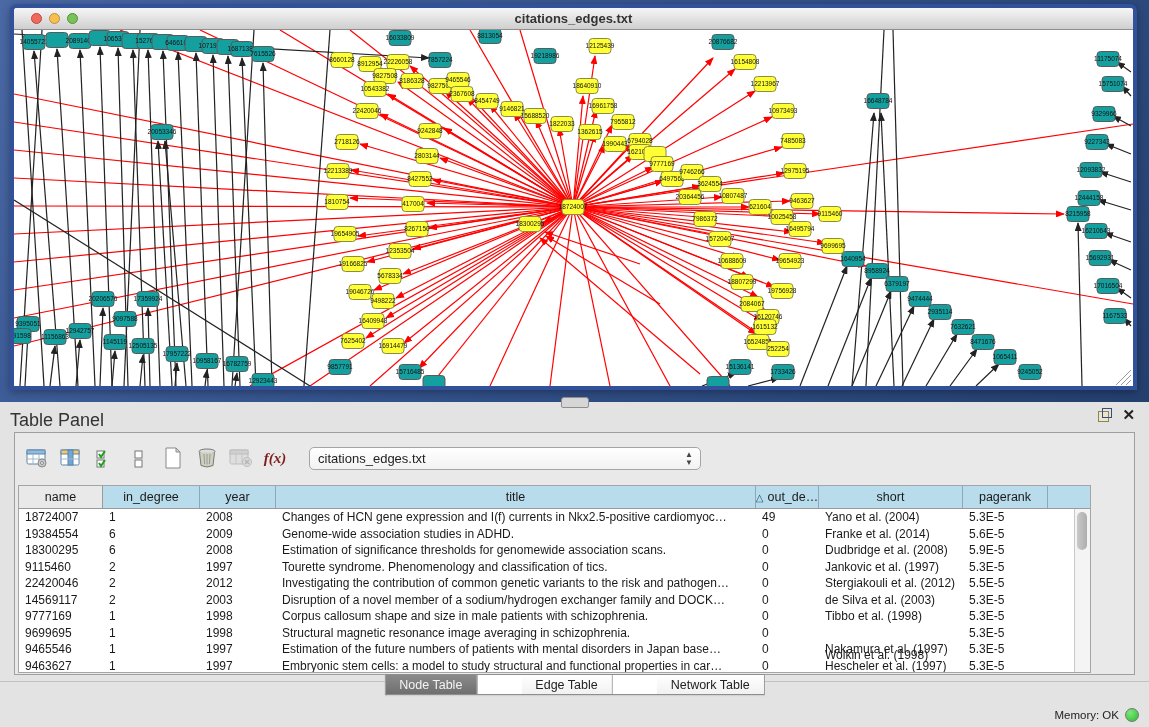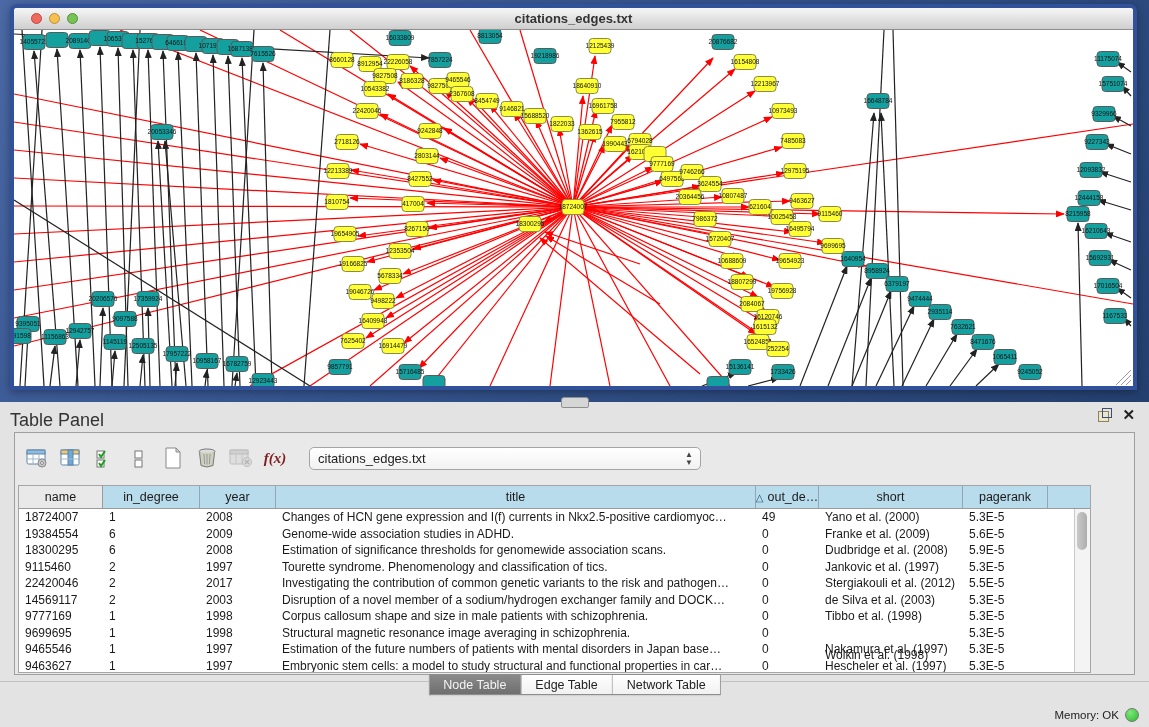--- a/index.html
+++ b/index.html
@@ -41,21 +41,21 @@
   .thead{display:flex;height:22px;border-bottom:1px solid #9a9a9a;background:#b9dcec;}
   .th{height:22px;box-sizing:border-box;border-right:1px solid #8fa8b5;display:flex;align-items:center;justify-content:center;font-size:12.5px;color:#1a1a1a;background:#b9dcec;overflow:hidden;white-space:nowrap;}
   .th.gray{background:#e9e9e9;border-right:1px solid #9a9a9a;}
   .th .sorttri{font-size:10px;margin-right:4px;color:#16526e;}
   .tbody .tr{display:flex;height:16.5px;align-items:center;background:#fff;}
   .td{box-sizing:border-box;padding:0 6px;font-size:12px;color:#1a1a1a;white-space:nowrap;overflow:hidden;}
   .vscroll{position:absolute;right:0;top:23px;bottom:0;width:15px;background:#f4f4f4;border-left:1px solid #c9c9c9;}
   .vthumb{position:absolute;left:2px;top:3px;width:10px;height:38px;background:linear-gradient(90deg,#c9c9c9,#aeaeae);border-radius:5px;}
   .tabs-row{position:absolute;left:0;right:0;top:276px;height:20px;}
   .tabs-row .hline{position:absolute;left:0;right:0;top:3px;border-top:1px solid #c2c2c2;}
-  .seg{position:absolute;left:50%;transform:translateX(-50%);top:-4px;display:flex;border:1px solid #8e8e8e;border-radius:0;overflow:hidden;background:#ffffff;box-shadow:0 1px 1px rgba(0,0,0,.15);}
+  .seg{position:absolute;left:50%;transform:translateX(-50%);top:-4px;display:flex;border:1px solid #8e8e8e;border-radius:0;overflow:hidden;background:#ffffff;box-shadow:0 1px 1px rgba(0,0,0,.15);gap:44px;}
   .seg .tab{height:19px;display:flex;align-items:center;justify-content:center;font-size:12.5px;color:#222;background:linear-gradient(#ffffff,#f1f1f1);border-right:1px solid #aaa;padding:0 14px;}
   .seg .tab:last-child{border-right:none;}
   .seg .tab.sel{background:linear-gradient(#8a8a8a,#6f6f6f);color:#f4f4f4;}
   .statusbar{position:absolute;right:10px;bottom:5px;display:flex;align-items:center;gap:6px;}
   .statusbar .lbl{font-size:11.5px;color:#222;}
   .okdot{width:14px;height:14px;border-radius:50%;background:radial-gradient(circle at 35% 30%,#7ce87c,#2dbb2d);border:1px solid #777;box-sizing:border-box;}
 </style>
 </head>
 <body>
 
@@ -863,30 +863,30 @@
             <span>pagerank</span>
           </div>
         </div>
       <div class="tbody" id="tbody">
           <div class="tr">
             <div class="td" style="width: 84px;">18724007</div>
             <div class="td" style="width: 97px;">1</div>
             <div class="td" style="width: 76px;">2008</div>
             <div class="td" style="width: 480px;">Changes of HCN gene expression and I(f) currents in Nkx2.5-positive cardiomyoc…</div>
             <div class="td" style="width: 63px;">49</div>
-            <div class="td" style="width: 144px;">Yano et al. (2000)</div>
+            <div class="td" style="width: 144px;">Yano et al. (2004)</div>
             <div class="td" style="width: 85px;">5.3E-5</div>
           </div>
           <div class="tr">
             <div class="td" style="width: 84px;">19384554</div>
             <div class="td" style="width: 97px;">6</div>
             <div class="td" style="width: 76px;">2009</div>
             <div class="td" style="width: 480px;">Genome-wide association studies in ADHD.</div>
             <div class="td" style="width: 63px;">0</div>
-            <div class="td" style="width: 144px;">Franke et al. (2009)</div>
+            <div class="td" style="width: 144px;">Franke et al. (2014)</div>
             <div class="td" style="width: 85px;">5.6E-5</div>
           </div>
           <div class="tr">
             <div class="td" style="width: 84px;">18300295</div>
             <div class="td" style="width: 97px;">6</div>
             <div class="td" style="width: 76px;">2008</div>
             <div class="td" style="width: 480px;">Estimation of significance thresholds for genomewide association scans.</div>
             <div class="td" style="width: 63px;">0</div>
             <div class="td" style="width: 144px;">Dudbridge et al. (2008)</div>
             <div class="td" style="width: 85px;">5.9E-5</div>
@@ -896,21 +896,21 @@
             <div class="td" style="width: 97px;">2</div>
             <div class="td" style="width: 76px;">1997</div>
             <div class="td" style="width: 480px;">Tourette syndrome. Phenomenology and classification of tics.</div>
             <div class="td" style="width: 63px;">0</div>
             <div class="td" style="width: 144px;">Jankovic et al. (1997)</div>
             <div class="td" style="width: 85px;">5.3E-5</div>
           </div>
           <div class="tr">
             <div class="td" style="width: 84px;">22420046</div>
             <div class="td" style="width: 97px;">2</div>
-            <div class="td" style="width: 76px;">2017</div>
+            <div class="td" style="width: 76px;">2012</div>
             <div class="td" style="width: 480px;">Investigating the contribution of common genetic variants to the risk and pathogen…</div>
             <div class="td" style="width: 63px;">0</div>
             <div class="td" style="width: 144px;">Stergiakouli et al. (2012)</div>
             <div class="td" style="width: 85px;">5.5E-5</div>
           </div>
           <div class="tr">
             <div class="td" style="width: 84px;">14569117</div>
             <div class="td" style="width: 97px;">2</div>
             <div class="td" style="width: 76px;">2003</div>
             <div class="td" style="width: 480px;">Disruption of a novel member of a sodium/hydrogen exchanger family and DOCK…</div>

